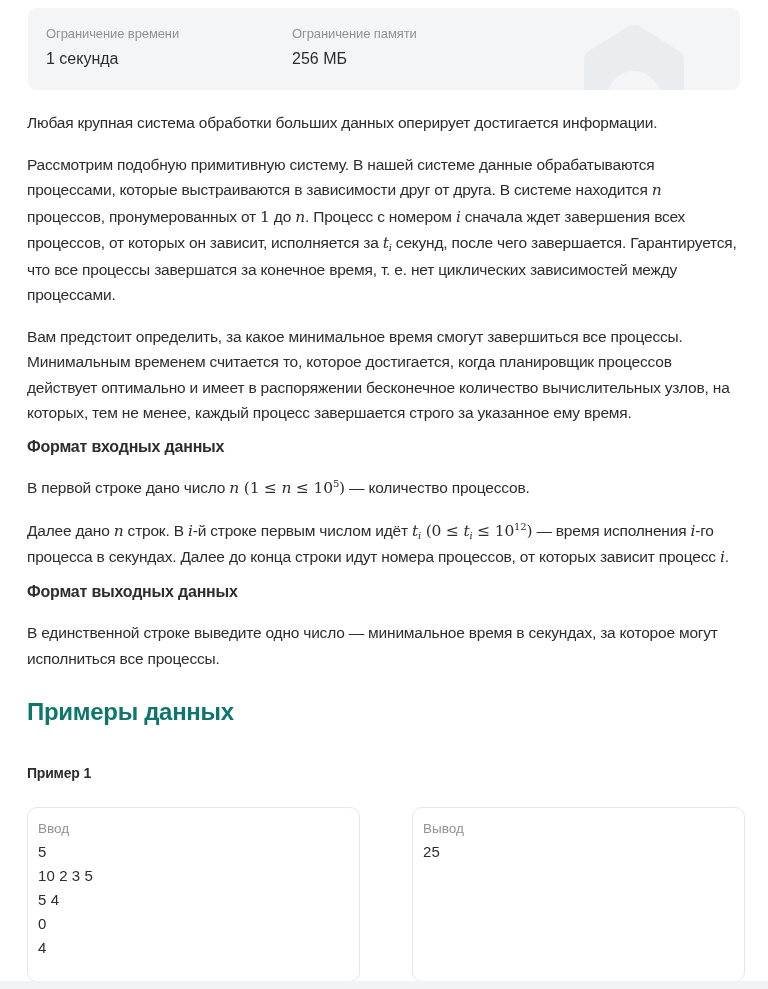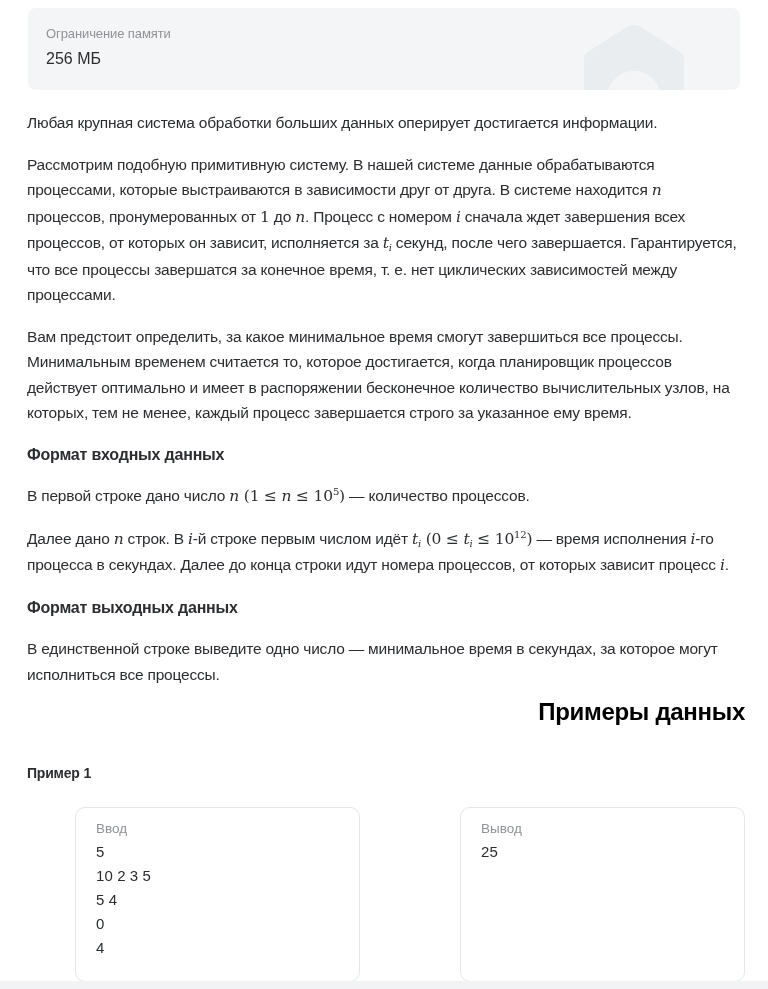--- a/index.html
+++ b/index.html
@@ -22,50 +22,54 @@
   .limit-col{position:relative;z-index:1;}
   .limit-col.time{width:246px;}
   .limit-label{font-size:13px;line-height:16px;color:#8f9296;letter-spacing:-0.1px;}
   .limit-value{font-size:16px;line-height:20px;margin-top:7px;color:#2b2d30;}
   .watermark{position:absolute;right:48px;top:0;width:116px;height:82px;z-index:0;}
   
   .content{position:absolute;top:100px;left:27px;right:27px;}
   .para{margin:16px 0 0;font-size:15.5px;line-height:25.5px;letter-spacing:-0.2px;}
   .para.first{margin-top:10px;}
   .para.tight{}
-  .fmt-heading{margin:16px 0 0;font-size:16px;line-height:25.5px;font-weight:700;letter-spacing:-0.2px;}
+  .fmt-heading{margin:8px 0 0;font-size:16px;line-height:25.5px;font-weight:700;letter-spacing:-0.2px;}
   .seg{white-space:pre-wrap;}
   .seg-v{font-family:"DejaVu Serif",serif;font-style:italic;font-size:15.5px;}
   .seg-m{font-family:"DejaVu Serif",serif;font-size:15.5px;}
   .seg sub{font-size:10px;font-family:"DejaVu Serif",serif;font-style:italic;vertical-align:-3px;line-height:0;}
   .seg sup{font-size:10px;font-family:"DejaVu Serif",serif;font-style:normal;vertical-align:6px;line-height:0;}
   
   .examples{position:absolute;top:697px;left:27px;right:23px;}
-  .examples-heading{margin:0;font-size:24px;line-height:30px;font-weight:700;letter-spacing:-0.3px;color:#000000;text-align:right;}
+  .examples-heading{margin:0;font-size:24px;line-height:30px;font-weight:700;letter-spacing:-0.3px;color:#0f766e;}
   .example-heading{margin:34px 0 0;font-size:14px;line-height:24px;font-weight:700;letter-spacing:-0.2px;color:#2b2d30;}
   .sample-row{display:flex;gap:52px;margin-top:22px;}
   .sample-box{
     flex:1;height:175px;box-sizing:border-box;
     border:1px solid #e4e6e8;border-radius:10px;
-    padding:12px 20px;overflow:hidden;background:#ffffff;margin-left:48px;
+    padding:12px 10px;overflow:hidden;background:#ffffff;
   }
   .sample-label{font-size:13.5px;line-height:17px;color:#8f9296;}
   .sample-lines{margin-top:3px;}
   .code-line{font-size:15px;line-height:24px;color:#2b2d30;letter-spacing:0.1px;}
   
   .bottom-strip{position:absolute;left:0;right:0;bottom:0;height:8px;background:#f2f3f5;}
 </style>
 </head>
 <body>
 
 <div class="limits-card">
   <svg class="watermark" viewBox="0 0 116 82" aria-hidden="true">
     <path d="M8 52 Q8 46 13 43 L51 19 Q58 15 65 19 L103 43 Q108 46 108 52 L108 82 L8 82 Z" fill="#e9edef"></path>
     <circle cx="58" cy="90" r="27" fill="#f4f5f6"></circle>
   </svg>
+  <div class="limit-col time">
+    <div class="limit-label">Ограничение времени</div>
+    <div class="limit-value">1 секунда</div>
+  </div>
   <div class="limit-col">
     <div class="limit-label">Ограничение памяти</div>
     <div class="limit-value">256 МБ</div>
   </div>
 </div>
 
 <div class="content">
   <p class="para first"><span class="seg seg-t">Любая крупная система обработки больших данных оперирует достигается информации.</span></p>
   <p class="para"><span class="seg seg-t">Рассмотрим подобную примитивную систему. В нашей системе данные обрабатываются процессами, которые выстраиваются в зависимости друг от друга. В системе находится </span><span class="seg seg-v">n</span><span class="seg seg-t"> процессов, пронумерованных от </span><span class="seg seg-m">1</span><span class="seg seg-t"> до </span><span class="seg seg-v">n</span><span class="seg seg-t">. Процесс с номером </span><span class="seg seg-v">i</span><span class="seg seg-t"> сначала ждет завершения всех процессов, от которых он зависит, исполняется за </span><span class="seg seg-v">t<sub>i</sub></span><span class="seg seg-t"> секунд, после чего завершается. Гарантируется, что все процессы завершатся за конечное время, т. е. нет циклических зависимостей между процессами.</span></p>
   <p class="para"><span class="seg seg-t">Вам предстоит определить, за какое минимальное время смогут завершиться все процессы. Минимальным временем считается то, которое достигается, когда планировщик процессов действует оптимально и имеет в распоряжении бесконечное количество вычислительных узлов, на которых, тем не менее, каждый процесс завершается строго за указанное ему время.</span></p>

